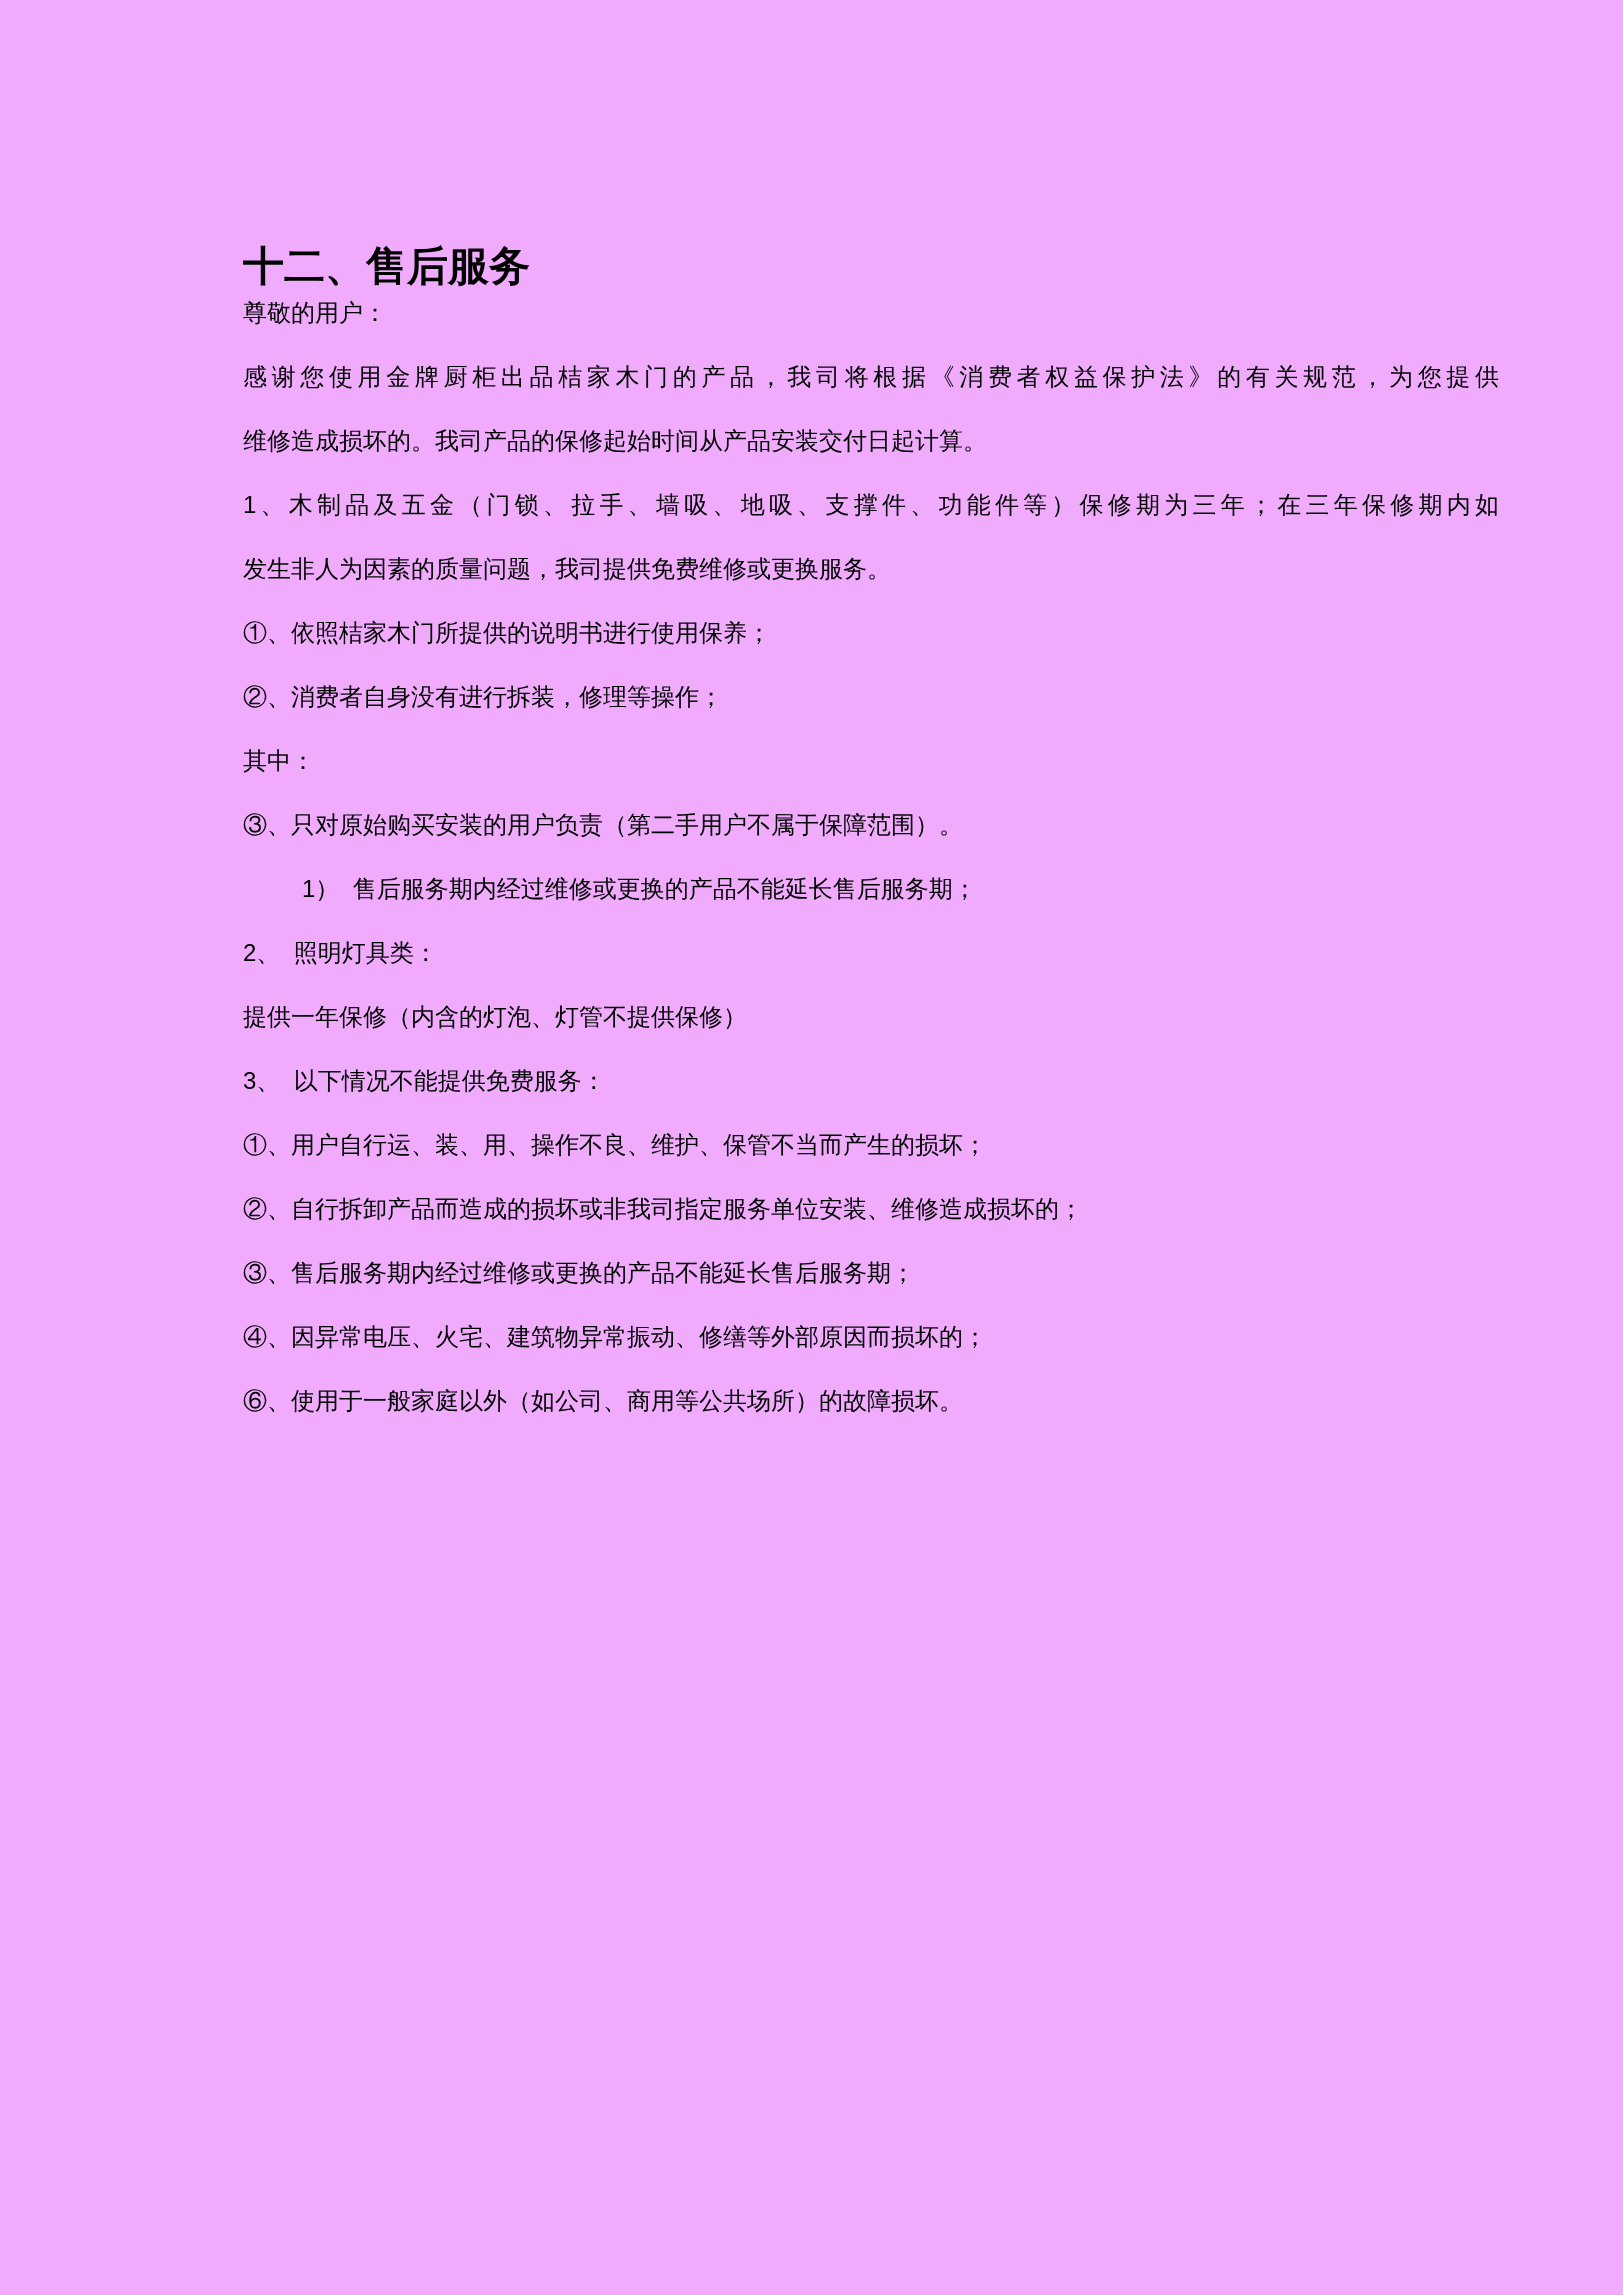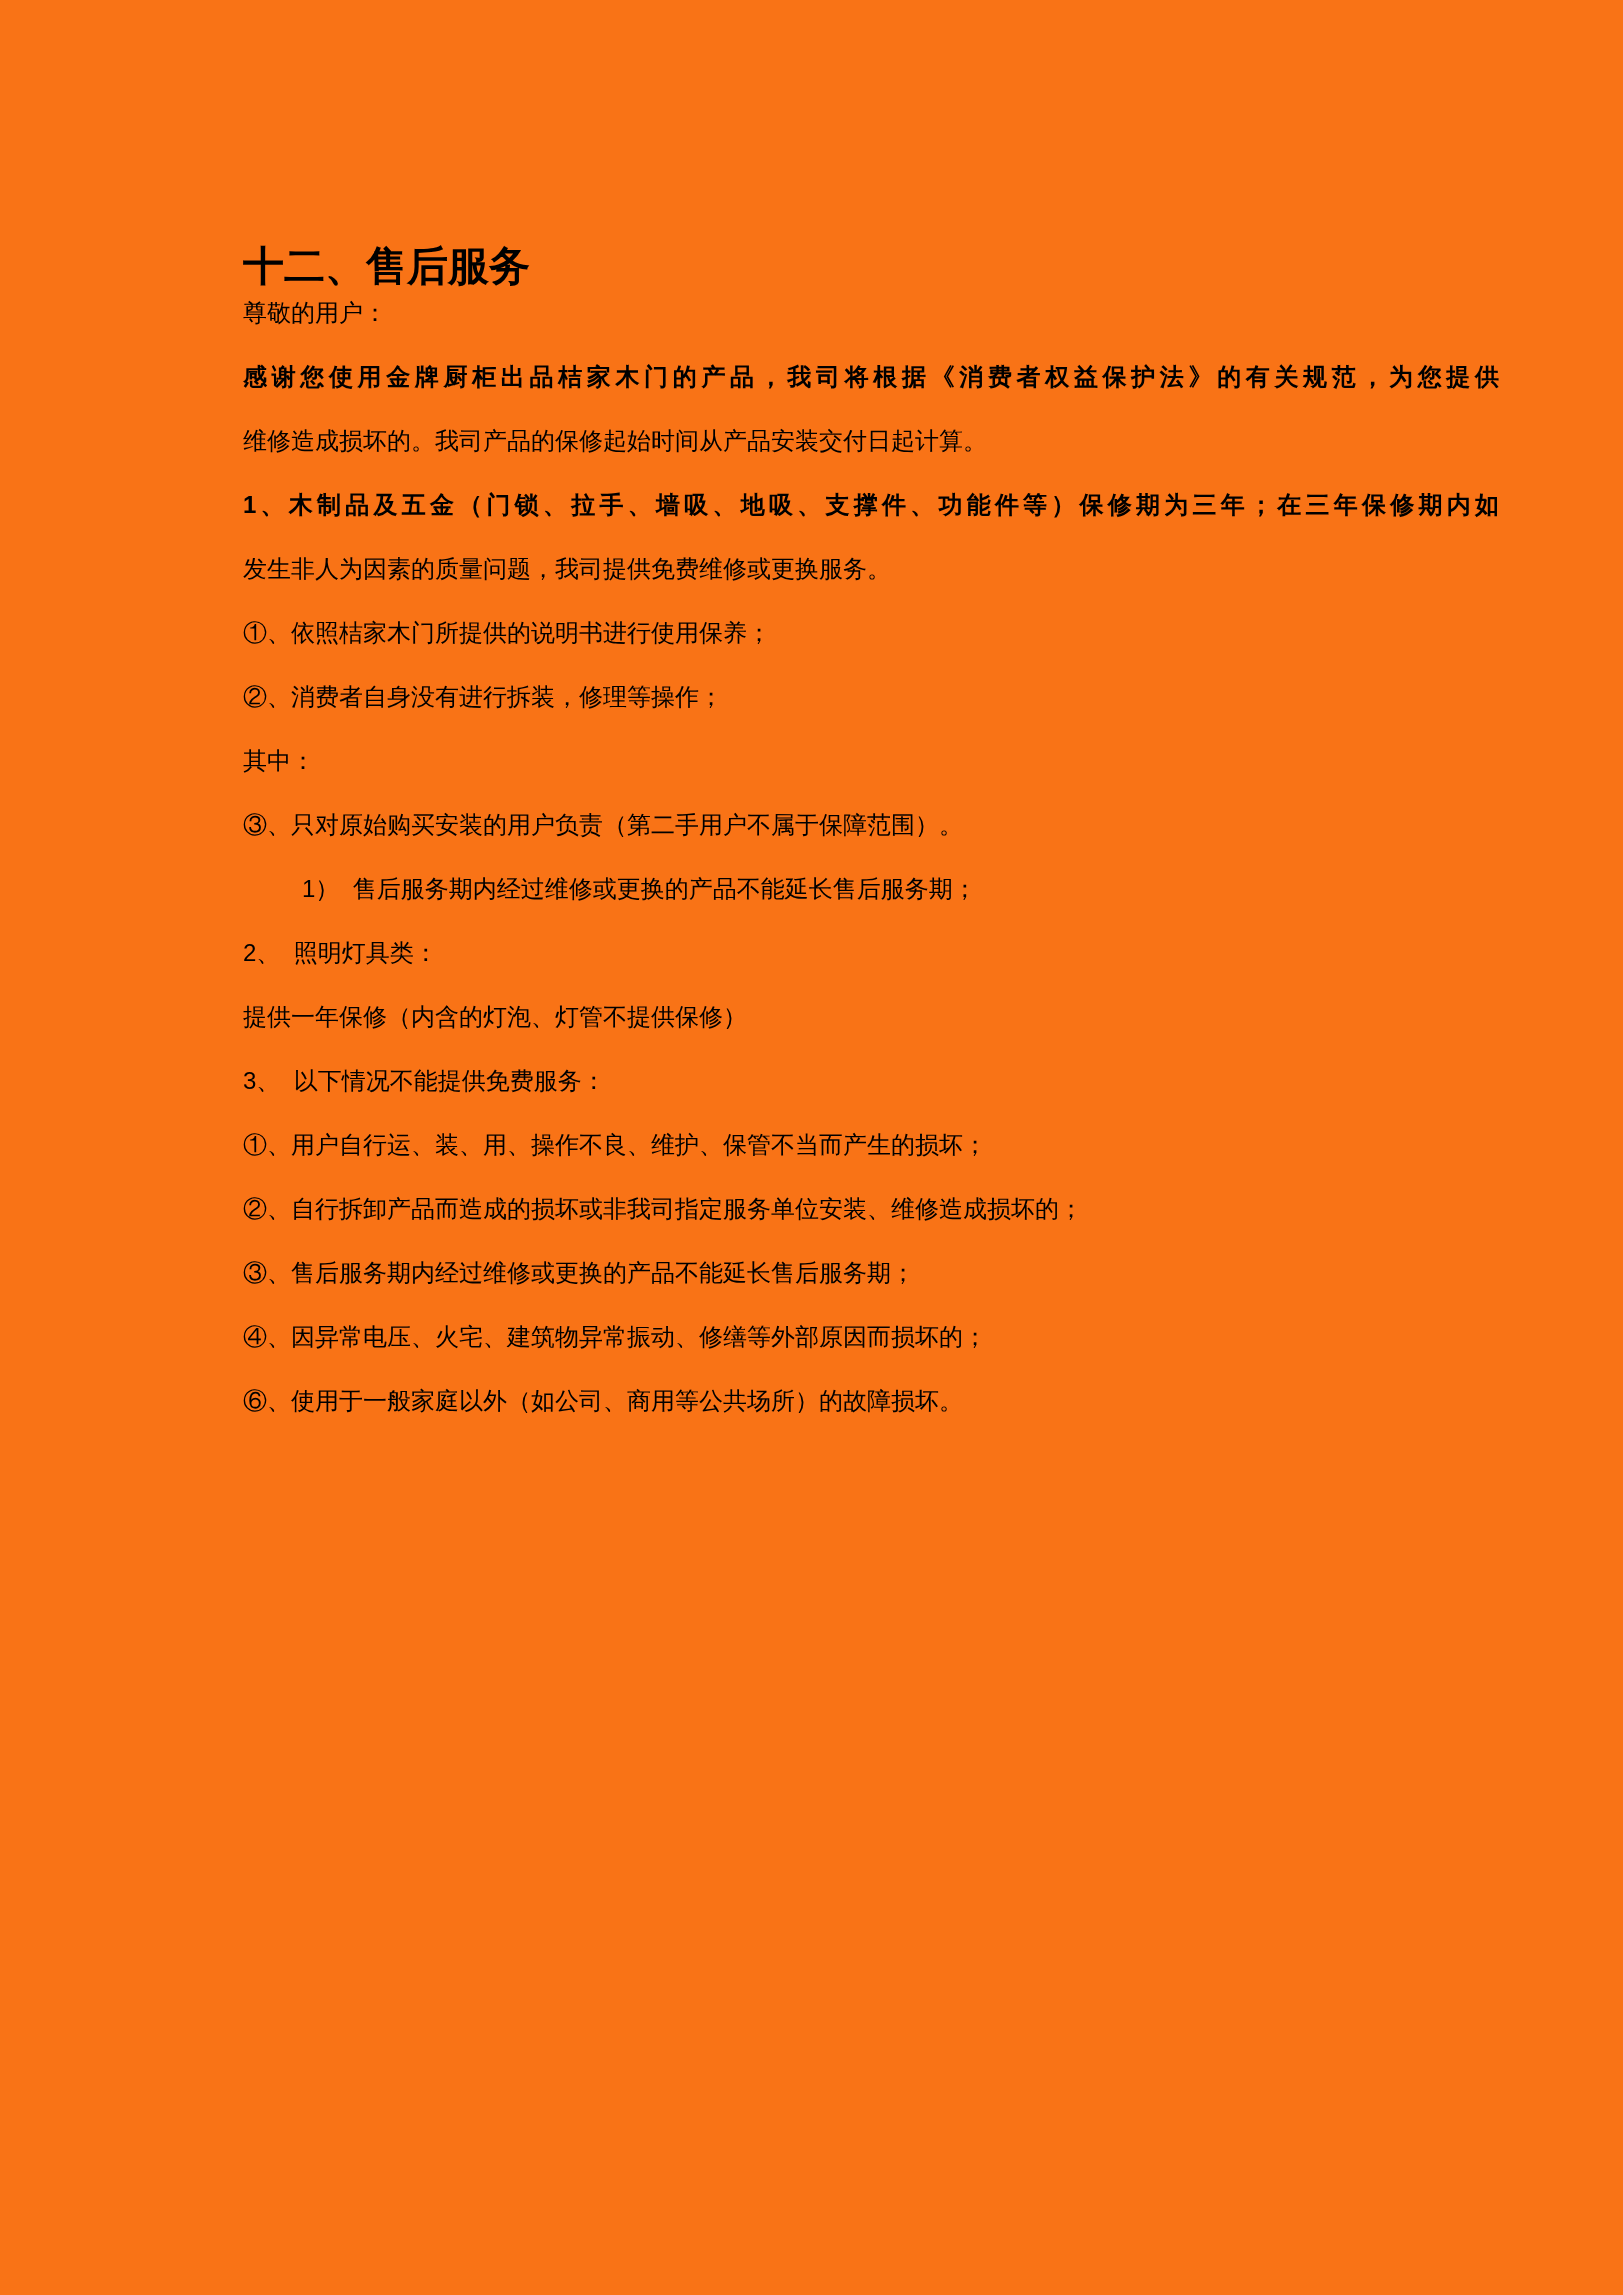--- a/index.html
+++ b/index.html
@@ -4,21 +4,21 @@
 <style>
   html, body {
     margin: 0;
     padding: 0;
     background: #ffffff;
   }
   .page {
     position: relative;
     width: 1623px;
     height: 2295px;
-    background: #f97316;
+    background: #f0abfc;
     color: #000000;
     font-family: "Liberation Sans", sans-serif;
     overflow: hidden;
   }
   .title {
     position: absolute;
     left: 243px;
     top: 214px;
     font-size: 41px;
     line-height: 50px;
@@ -38,21 +38,20 @@
     height: 64px;
     line-height: 64px;
     text-align: left;
     white-space: nowrap;
   }
   
   .line.fill {
     white-space: normal;
     text-align: justify;
     text-align-last: justify;
-    font-weight: bold;
   }
   
   .line.indent {
     padding-left: 59px;
   }
 </style>
 </head>
 <body>
 
 <div class="page">

